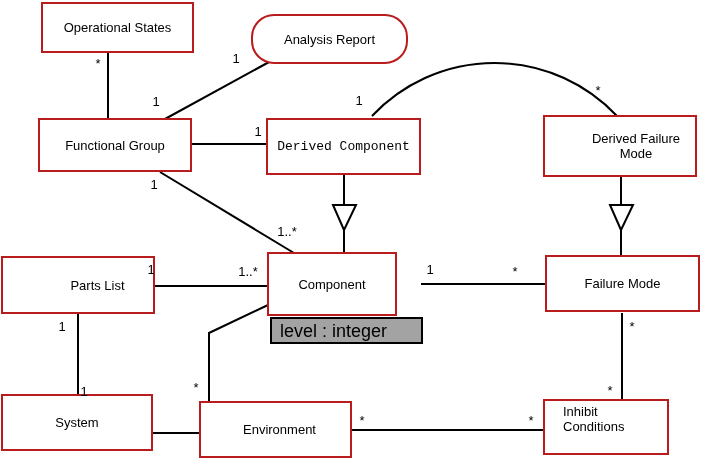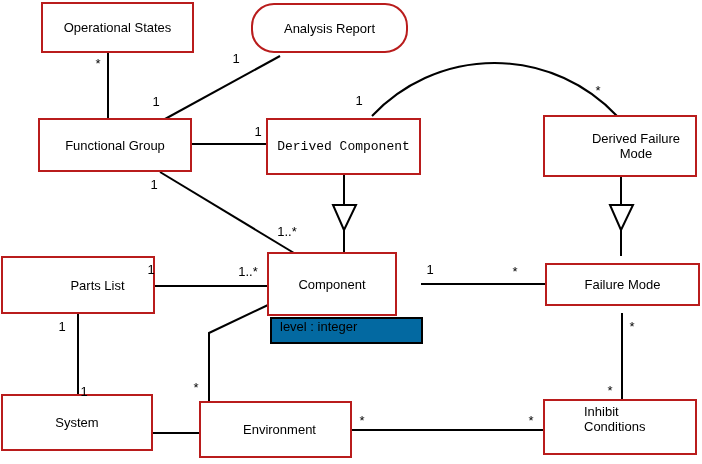--- a/index.html
+++ b/index.html
@@ -25,50 +25,50 @@
     align-items: center;
     justify-content: center;
     text-align: center;
     font-size: 13px;
     line-height: 15px;
   }
   .attr {
     position: absolute;
     box-sizing: border-box;
     border: 2px solid #000000;
-    background: #0369a1;
+    background: #a3a3a3;
     display: flex;
-    align-items: flex-start;
+    align-items: flex-end;
     justify-content: flex-start;
-    font-size: 13px;
+    font-size: 18px;
     padding-left: 8px;
   }
   .mult {
     position: absolute;
     transform: translate(-50%, -50%);
     font-size: 13px;
     line-height: 13px;
     white-space: nowrap;
   }
 
   
   #b-os   { left: 41px;  top: 2px;   width: 153px; height: 51px; }
-  #b-ar   { left: 251px; top: 3px;   width: 157px; height: 50px; border-radius: 23px; }
+  #b-ar   { left: 251px; top: 14px;   width: 157px; height: 50px; border-radius: 23px; }
   #b-fg   { left: 38px;  top: 118px; width: 154px; height: 54px; }
   #b-dc   { left: 266px; top: 118px; width: 155px; height: 57px; font-family: Liberation Mono, monospace; }
   #b-dfm  { left: 543px; top: 115px; width: 154px; height: 62px; padding-left: 32px; }
   #b-pl   { left: 1px;   top: 256px; width: 154px; height: 58px; padding-left: 39px; }
   #b-comp { left: 267px; top: 252px; width: 130px; height: 64px; }
   #b-comp-attr { left: 270px; top: 317px; width: 153px; height: 27px; }
-  #b-fm   { left: 545px; top: 255px; width: 155px; height: 43px; margin-top: 8px; }
+  #b-fm   { left: 545px; top: 255px; width: 155px; height: 57px; }
   #b-sys  { left: 1px;   top: 394px; width: 152px; height: 57px; }
   #b-env  { left: 199px; top: 401px; width: 153px; height: 57px; padding-left: 8px; }
-  #b-ic   { left: 543px; top: 399px; width: 154px; height: 56px;
+  #b-ic   { left: 543px; top: 399px; width: 126px; height: 56px;
             justify-content: flex-start; align-items: flex-start;
-            padding: 3px 0 0 39px; text-align: left; }
+            padding: 3px 0 0 18px; text-align: left; }
   #b-ic .wrapname { display: inline-block; width: 80px; }
 
   
   #m0  { left: 98px;  top: 63px;  }
   #m1  { left: 236px; top: 58px;  }
   #m2  { left: 156px; top: 101px; }
   #m3  { left: 258px; top: 131px; }
   #m4  { left: 154px; top: 184px; }
   #m5  { left: 287px; top: 231px; }
   #m6  { left: 359px; top: 100px; }

